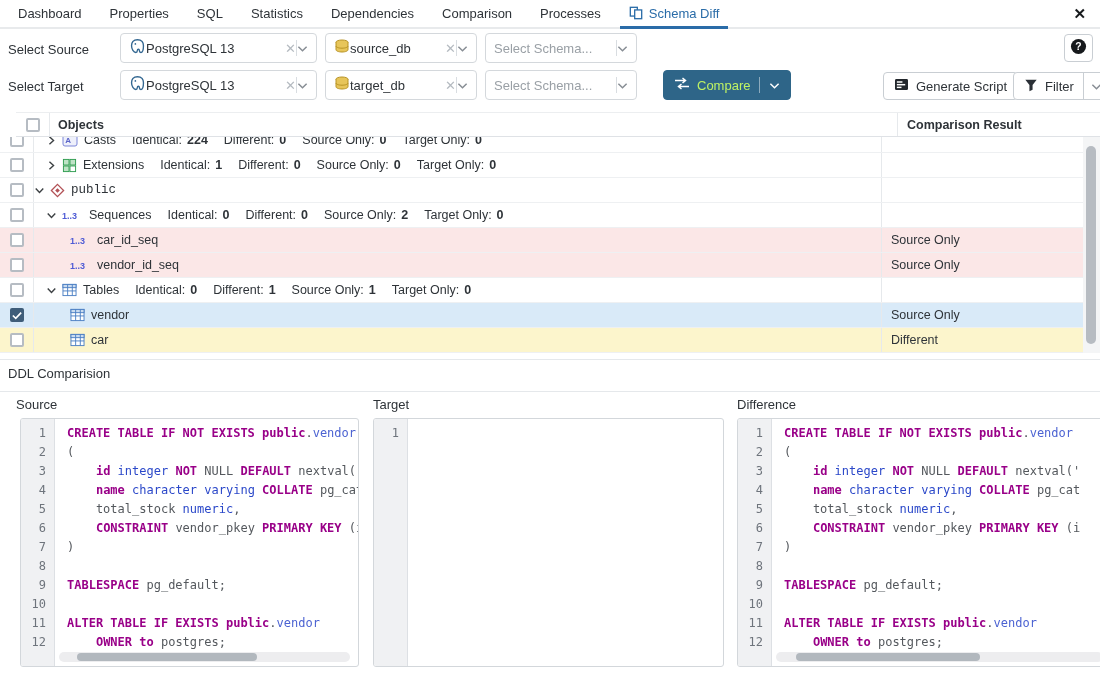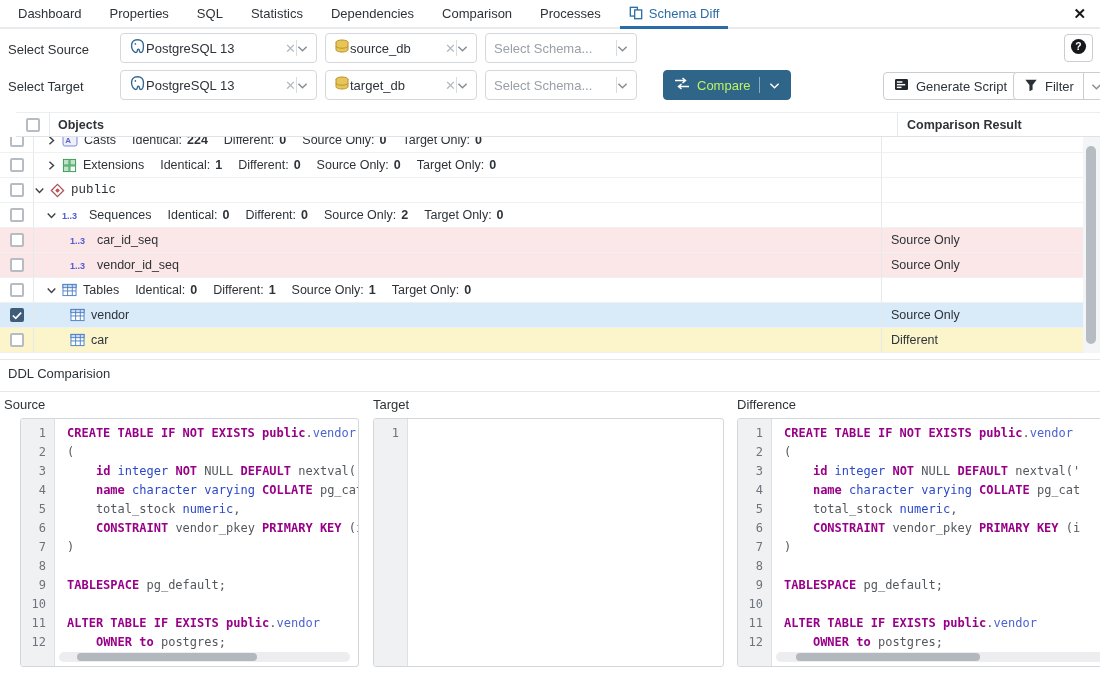--- a/index.html
+++ b/index.html
@@ -434,21 +434,21 @@
     </div>
   </div>
 <div class="vtrack">
     <div class="vthumb"></div>
   </div>
 
 <div class="sect-line1"></div>
 <div class="ddl-title">DDL Comparision</div>
 <div class="sect-line2"></div>
 
-<div class="pane-label" style="left:4px;">Source</div>
+<div class="pane-label" style="left:16px;">Source</div>
 <div class="pane-label" style="left:373px;">Target</div>
 <div class="pane-label" style="left:737px;">Difference</div>
 
 <div class="panel" id="p-source">
   <div class="gutter">
       <div>1</div>
       <div>2</div>
       <div>3</div>
       <div>4</div>
       <div>5</div>

